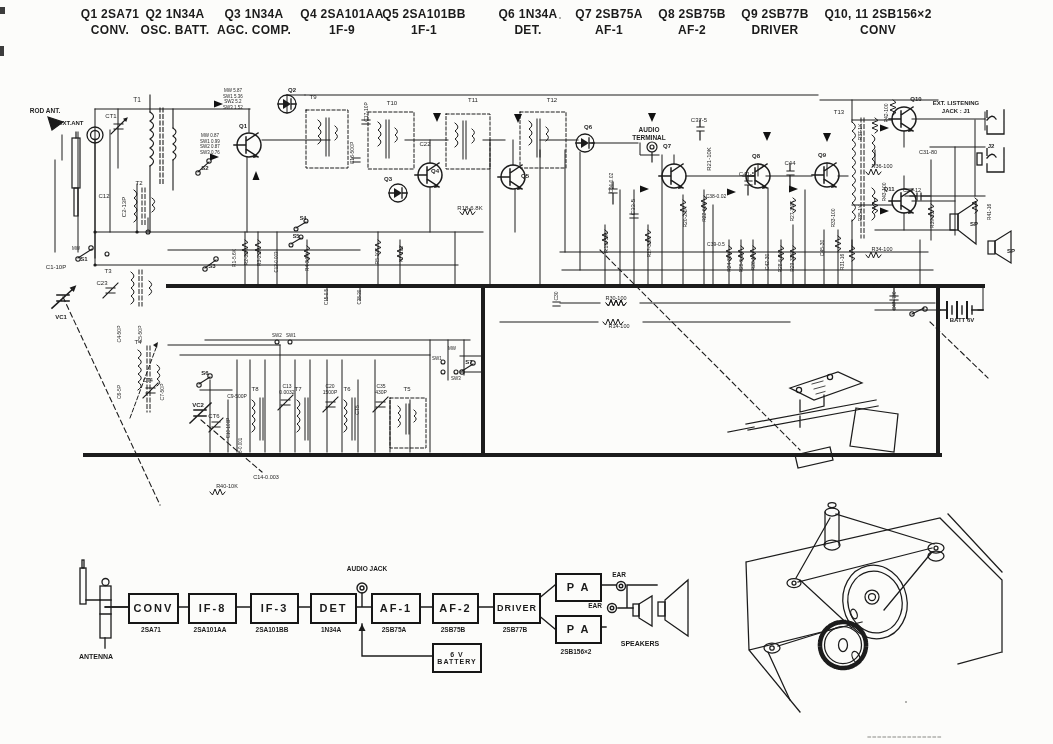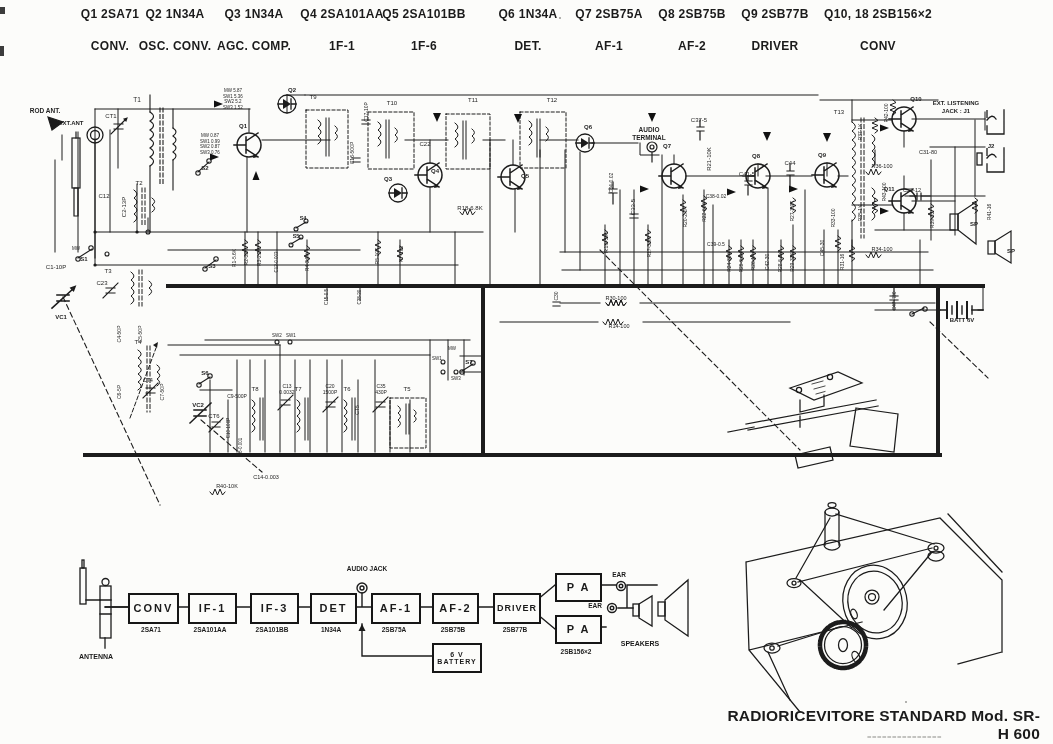--- a/index.html
+++ b/index.html
@@ -5,21 +5,21 @@
   html,body{margin:0;padding:0;background:#e8e8e4}
   #page{position:relative;width:1053px;height:744px;background:#fcfcfa;overflow:hidden;
         font-family:"Liberation Sans",sans-serif;color:#1b1b1b}
   #art{position:absolute;left:0;top:0}
   #labels .lbl{position:absolute;transform:translate(-50%,-50%);font-size:6px;line-height:1;
         white-space:nowrap;color:#1f1f1f;z-index:5}
   #labels .lbl.v{transform:translate(-50%,-50%) rotate(-90deg)}
   #labels .lbl.b{font-weight:bold}
   #legend .leg{position:absolute;top:8px;transform:translateX(-50%);text-align:center;
         font-weight:bold;font-size:12px;letter-spacing:.3px;line-height:1;z-index:5;white-space:nowrap}
-  #legend .leg .l2{margin-top:20px}
+  #legend .leg .l2{margin-top:4px}
   .blk{position:absolute;border:2.2px solid #161616;background:#fcfcfa;display:flex;align-items:center;
         justify-content:center;font-weight:bold;font-size:11px;letter-spacing:2px;z-index:6;line-height:1}
   .blk.sm{font-size:9px;letter-spacing:1px}
   .cap{position:absolute;transform:translateX(-50%);font-size:6.5px;font-weight:bold;z-index:6;white-space:nowrap}
   .tag{position:absolute;transform:translateX(-50%);font-size:6.5px;font-weight:bold;z-index:6;white-space:nowrap}
   #title{position:absolute;left:720px;top:707px;width:320px;text-align:right;font-weight:bold;
         font-size:15.5px;letter-spacing:.2px;z-index:6}
 </style>
 </head>
 <body>
@@ -393,52 +393,52 @@
     </g>
   </svg>
 
   <div id="legend">
       <div class="leg" style="left: 110px;">
         <div>Q1  2SA71</div>
         <div class="l2">CONV.</div>
       </div>
       <div class="leg" style="left: 175px;">
         <div>Q2  1N34A</div>
-        <div class="l2">OSC. CONV.</div>
+        <div class="l2">OSC. BATT.</div>
       </div>
       <div class="leg" style="left: 254px;">
         <div>Q3  1N34A</div>
         <div class="l2">AGC. COMP.</div>
       </div>
       <div class="leg" style="left: 342px;">
         <div>Q4  2SA101AA</div>
-        <div class="l2">1F-1</div>
+        <div class="l2">1F-9</div>
       </div>
       <div class="leg" style="left: 424px;">
         <div>Q5  2SA101BB</div>
-        <div class="l2">1F-6</div>
+        <div class="l2">1F-1</div>
       </div>
       <div class="leg" style="left: 528px;">
         <div>Q6  1N34A</div>
         <div class="l2">DET.</div>
       </div>
       <div class="leg" style="left: 609px;">
         <div>Q7  2SB75A</div>
         <div class="l2">AF-1</div>
       </div>
       <div class="leg" style="left: 692px;">
         <div>Q8  2SB75B</div>
         <div class="l2">AF-2</div>
       </div>
       <div class="leg" style="left: 775px;">
         <div>Q9  2SB77B</div>
         <div class="l2">DRIVER</div>
       </div>
       <div class="leg" style="left: 878px;">
-        <div>Q10, 18   2SB156×2</div>
+        <div>Q10, 11   2SB156×2</div>
         <div class="l2">CONV</div>
       </div>
     </div>
 
   <div id="labels">
       <span class="lbl b" style="font-size: 6.5px; left: 45px; top: 111px;">ROD ANT.</span>
       <span class="lbl b" style="left: 71px; top: 123px;">EXT.ANT</span>
       <span class="lbl" style="font-size: 6.5px; left: 137px; top: 100px;">T1</span>
       <span class="lbl" style="left: 111px; top: 116px;">CT1</span>
       <span class="lbl" style="left: 139px; top: 183px;">T2</span>
@@ -566,21 +566,21 @@
       <span class="lbl b" style="left: 469px; top: 362px;">S7</span>
       <span class="lbl" style="font-size: 5.5px; left: 266px; top: 478px;">C14-0.003</span>
       <span class="lbl" style="font-size: 5.5px; left: 227px; top: 487px;">R40-10K</span>
     </div>
 
   <div>
     <div class="blk" style="left:128px;top:593px;width:47px;height:27px">
         <span>CONV</span>
       </div>
     <div class="blk" style="left:188px;top:593px;width:45px;height:27px">
-        <span>IF-1</span>
+        <span>IF-8</span>
       </div>
     <div class="blk" style="left:250px;top:593px;width:45px;height:27px">
         <span>IF-3</span>
       </div>
     <div class="blk" style="left:310px;top:593px;width:43px;height:27px">
         <span>DET</span>
       </div>
     <div class="blk" style="left:371px;top:593px;width:46px;height:27px">
         <span>AF-1</span>
       </div>
@@ -608,14 +608,13 @@
     <span class="cap" style="left:453px;top:626px">2SB75B</span>
     <span class="cap" style="left:515px;top:626px">2SB77B</span>
     <span class="cap" style="left:576px;top:648px">2SB156×2</span>
     <span class="tag" style="left:96px;top:653px;font-size:7px">ANTENNA</span>
     <span class="tag" style="left:367px;top:565px">AUDIO JACK</span>
     <span class="tag" style="left:619px;top:571px">EAR</span>
     <span class="tag" style="left:595px;top:602px">EAR</span>
     <span class="tag" style="left:640px;top:640px;font-size:7px">SPEAKERS</span>
   </div>
 
-  <div id="title">RADIORICEVITORE STANDARD Mod. SR-H 600</div>
 </div>
 
 </body></html>

